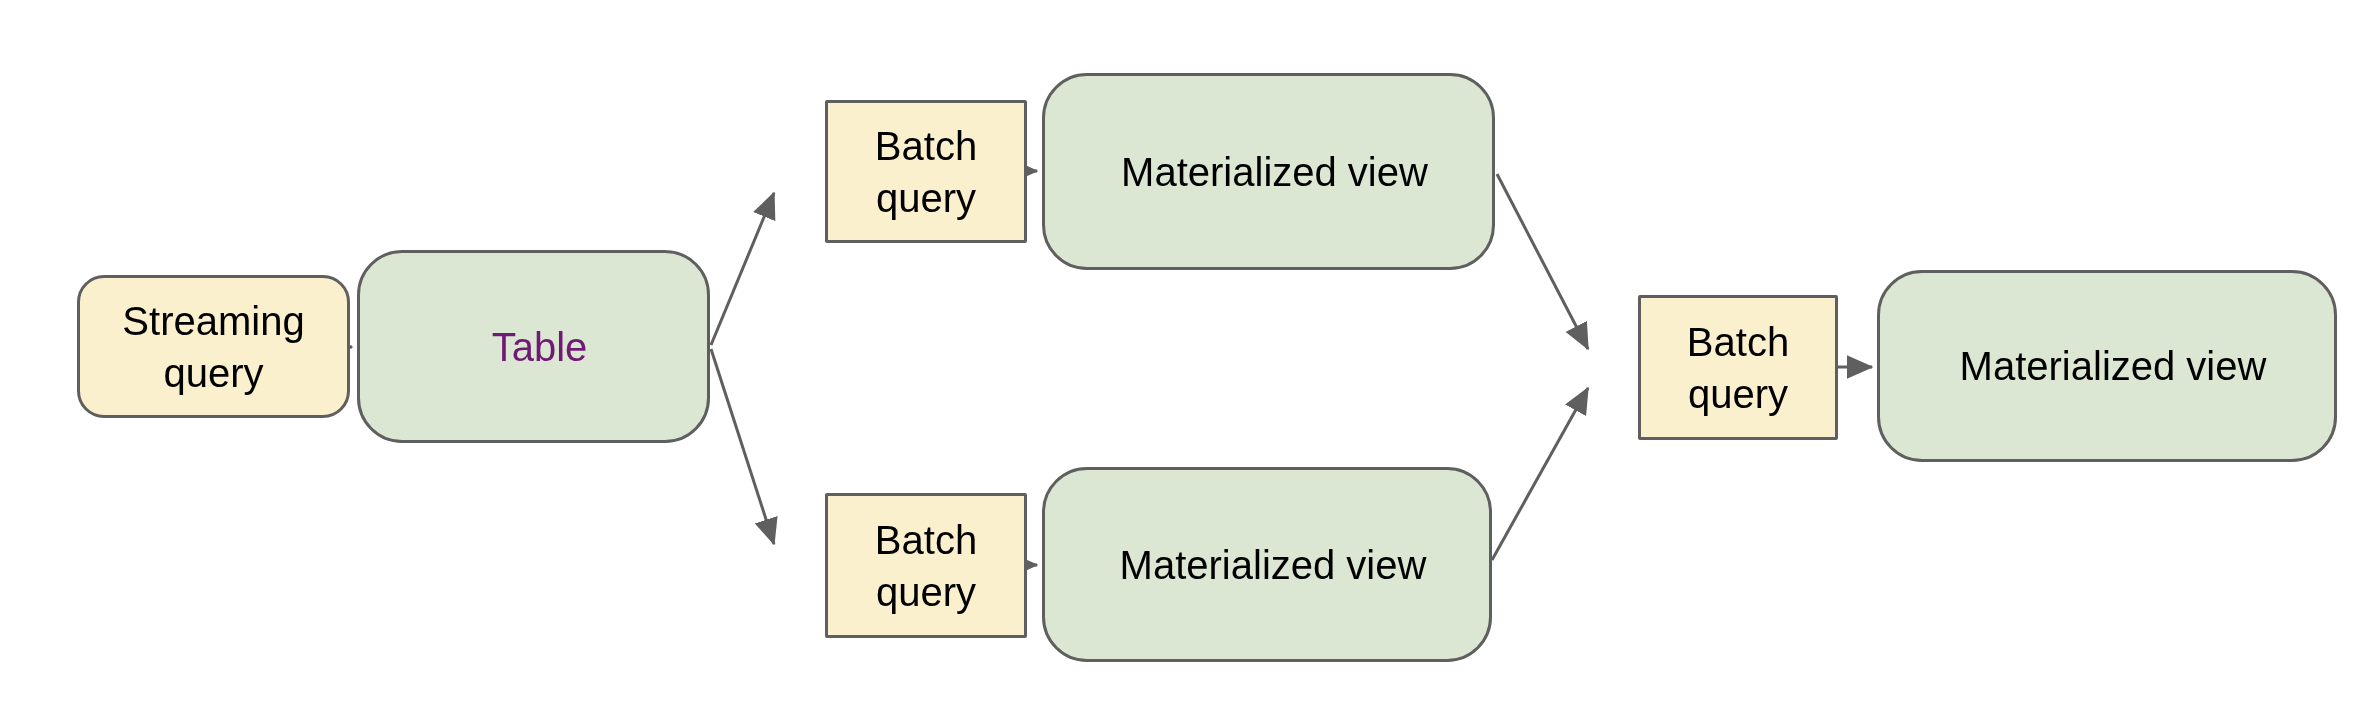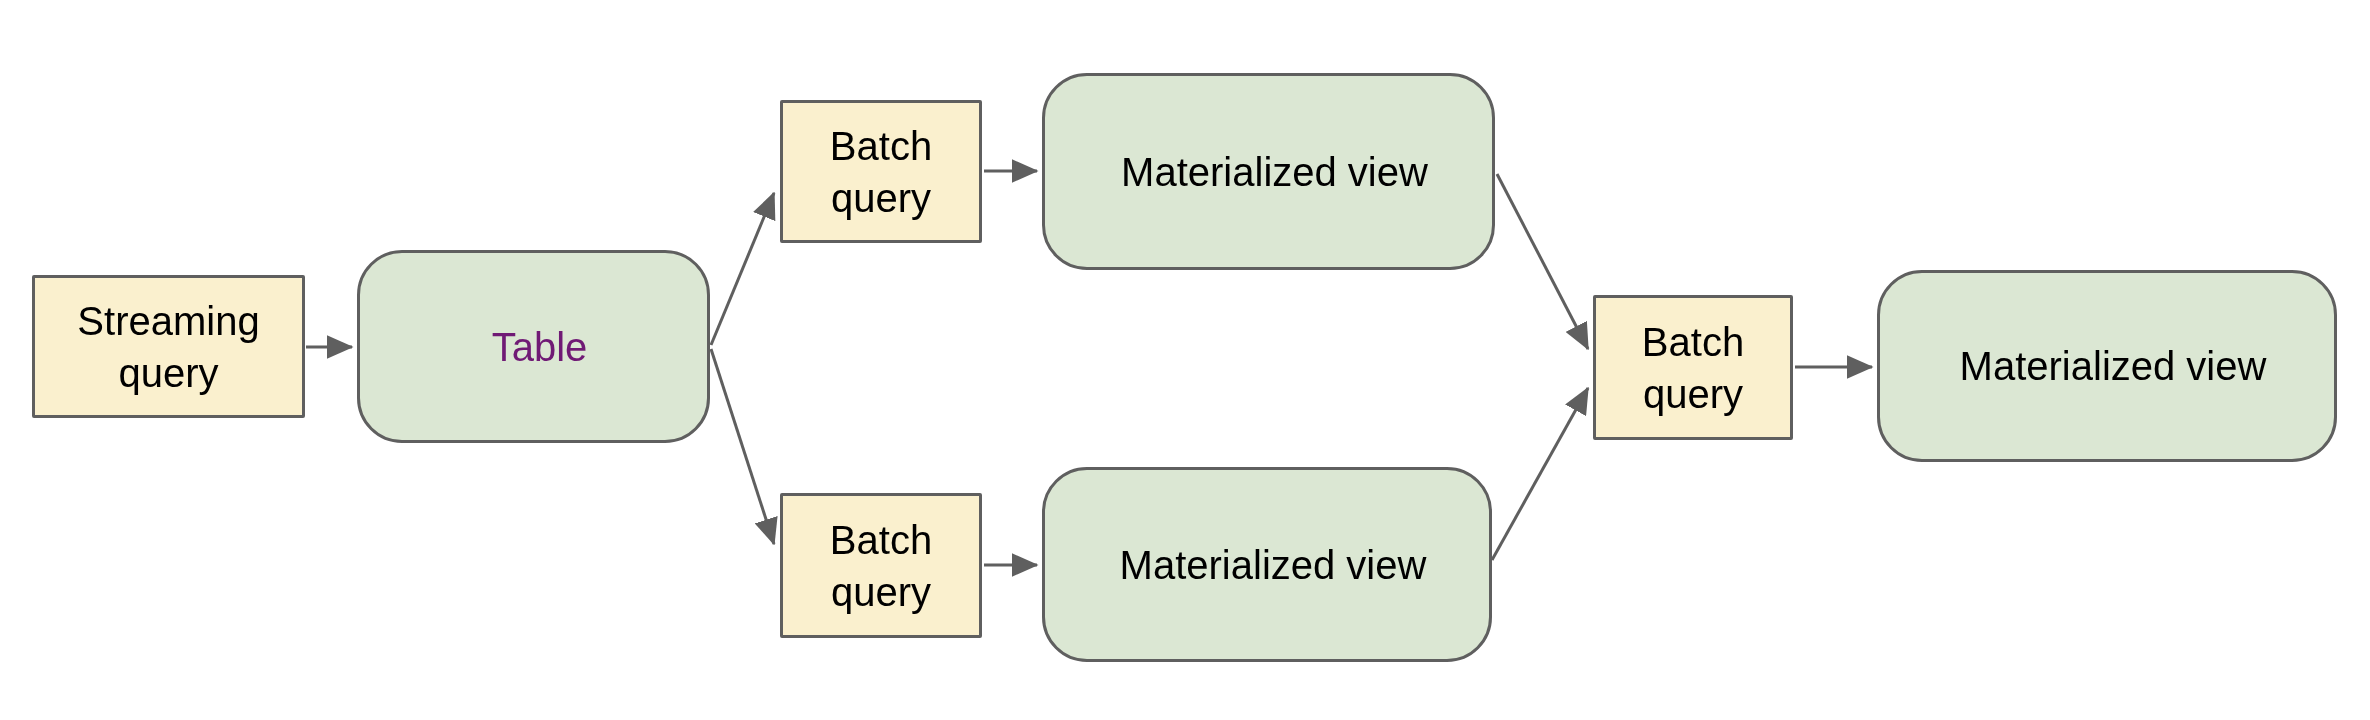--- a/index.html
+++ b/index.html
@@ -28,24 +28,24 @@
     border: 3px solid #5f5f5f;
     display: flex;
     align-items: center;
     justify-content: center;
     text-align: center;
     font-size: 40px;
     line-height: 1.3;
     color: #000000;
     padding: 6px 10px;
   }
-  .node.yellow { background: #faf0ce; border-radius: 2px; }
+  .node.yellow { background: #faf0ce; border-radius: 2px; margin-left: 45px; }
   .node.green  { background: #dbe7d3; border-radius: 45px; padding-left: 22px; }
 
-  #n-streaming-query     { left: 32px;   top: 275px; width: 273px; height: 143px; }
+  #n-streaming-query     { left: 32px;   top: 275px; width: 273px; height: 143px; border-radius: 27px; }
   #n-table               { left: 357px;  top: 250px; width: 353px; height: 193px; }
   #n-batch-query-top     { left: 780px;  top: 100px; width: 202px; height: 143px; }
   #n-mv-top              { left: 1042px; top: 73px;  width: 453px; height: 197px; }
   #n-batch-query-bottom  { left: 780px;  top: 493px; width: 202px; height: 145px; }
   #n-mv-bottom           { left: 1042px; top: 467px; width: 450px; height: 195px; }
   #n-batch-query-right   { left: 1593px; top: 295px; width: 200px; height: 145px; }
   #n-mv-right            { left: 1877px; top: 270px; width: 460px; height: 192px; }
 
   .label { display: inline-block; }
 </style>

